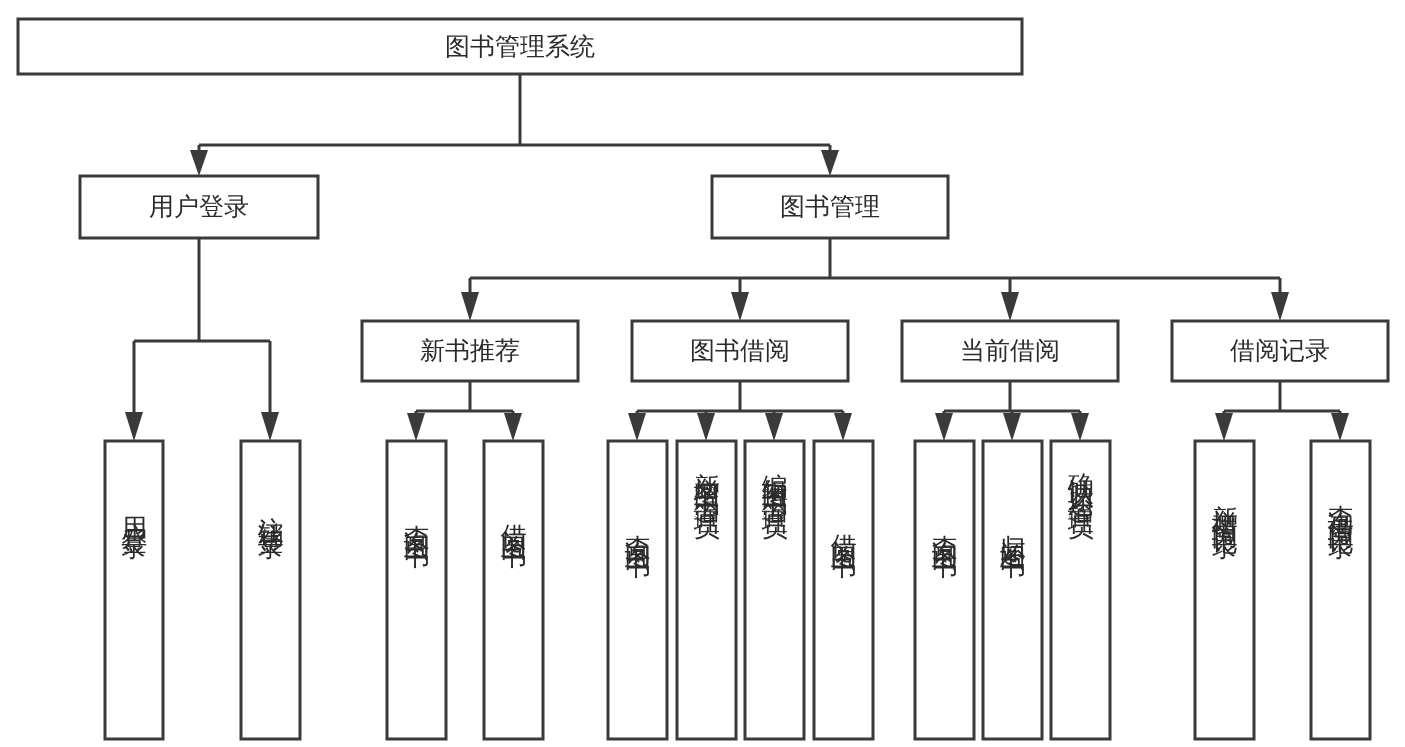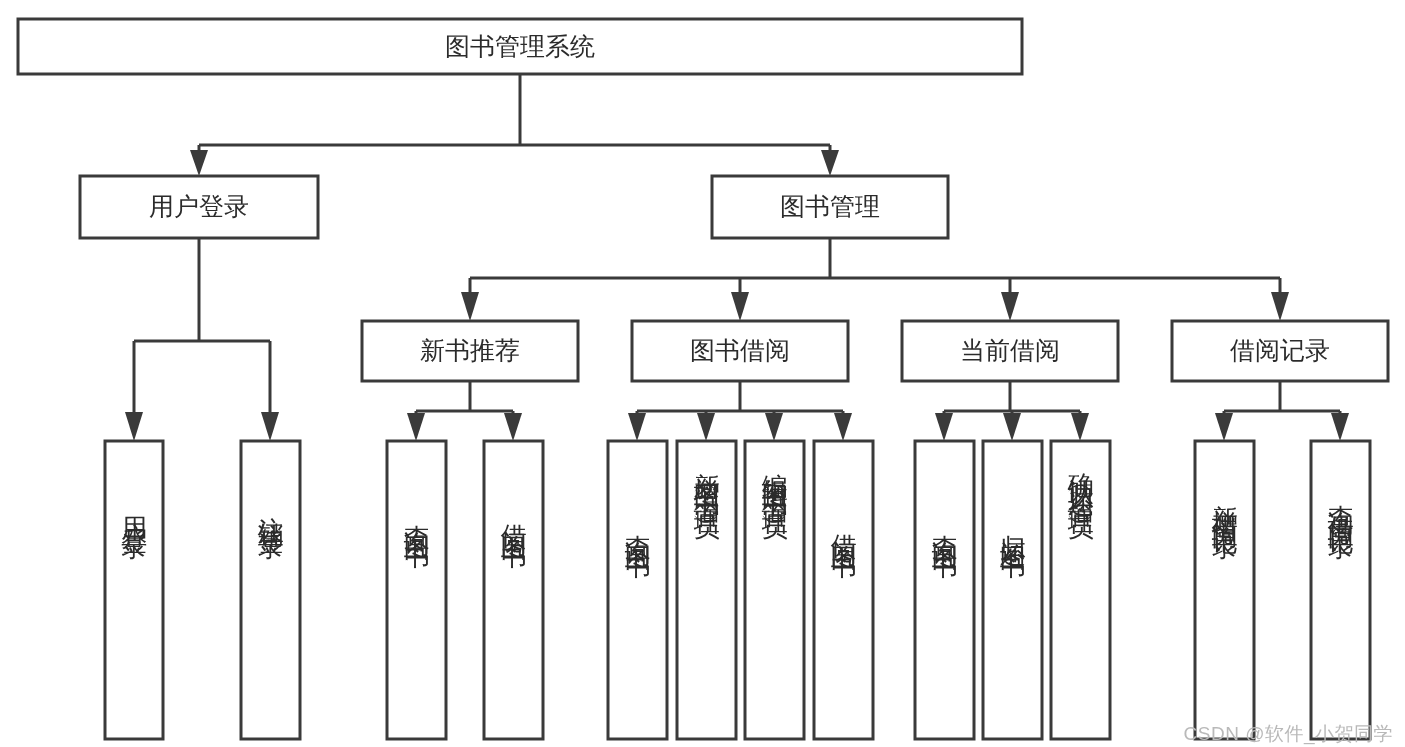--- a/index.html
+++ b/index.html
@@ -235,14 +235,13 @@
   <div class="vert-label-wrap" style="left:1051px; top:446px; width:59px; height:285px;">
     <span class="vert-label">确认归还（管理员）</span>
   </div>
   <div class="vert-label-wrap" style="left:1195px; top:478px; width:59px; height:250px;">
     <span class="vert-label">新增借阅记录</span>
   </div>
   <div class="vert-label-wrap" style="left:1311px; top:478px; width:59px; height:250px;">
     <span class="vert-label">查询借阅记录</span>
   </div>
 
-  <div id="watermark">CSDN @软件_小贺同学</div>
 </div>
 
 </body></html>

